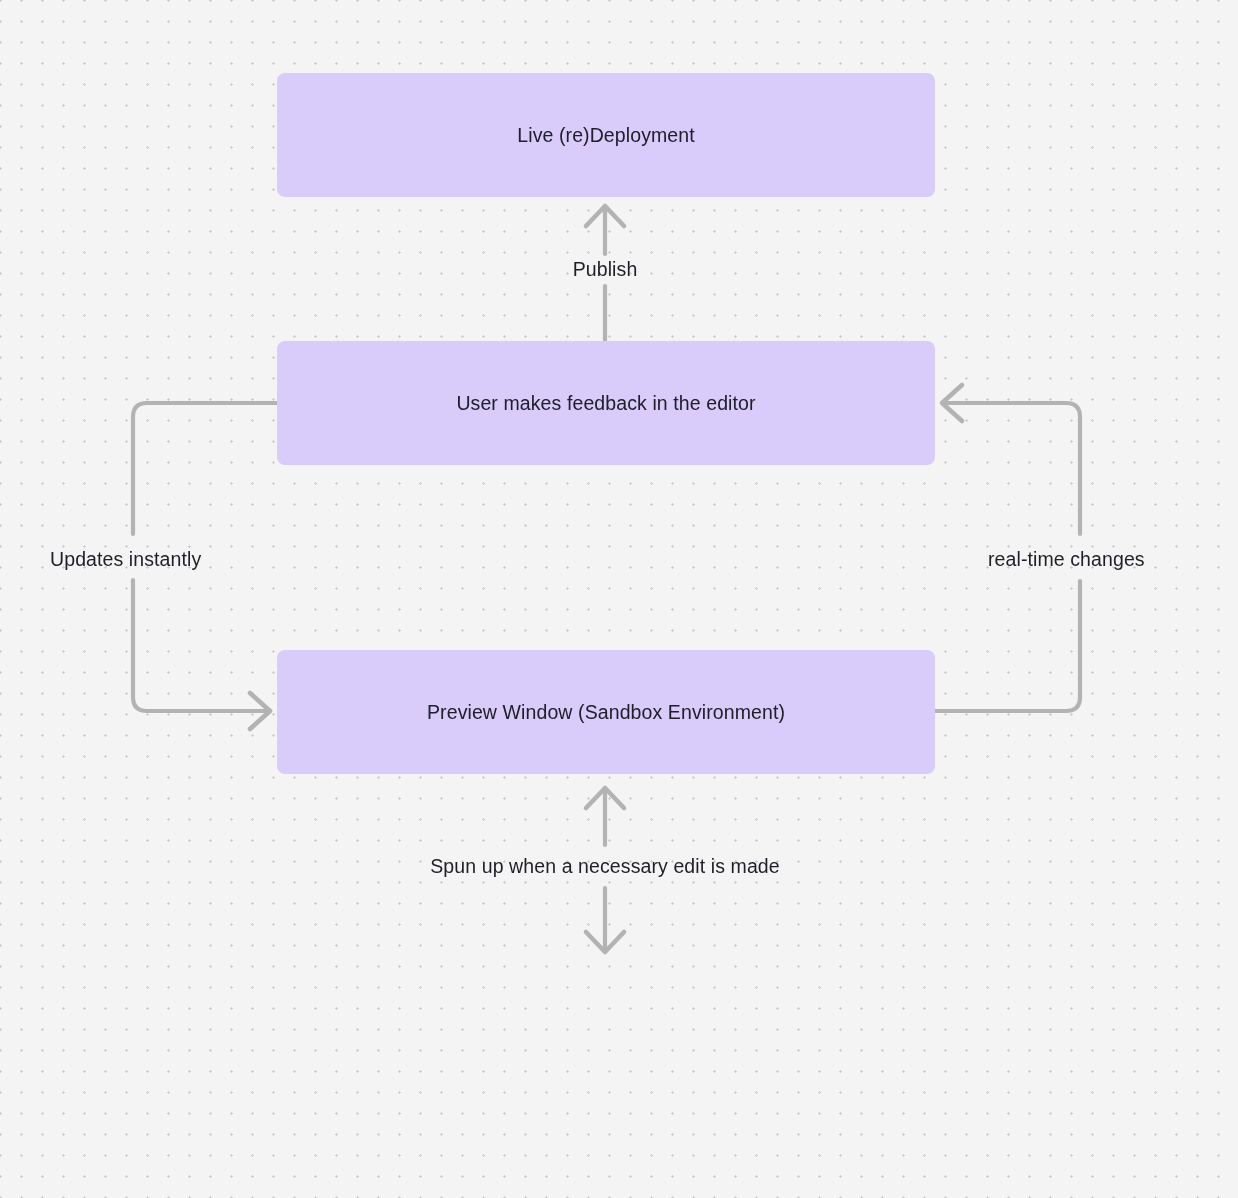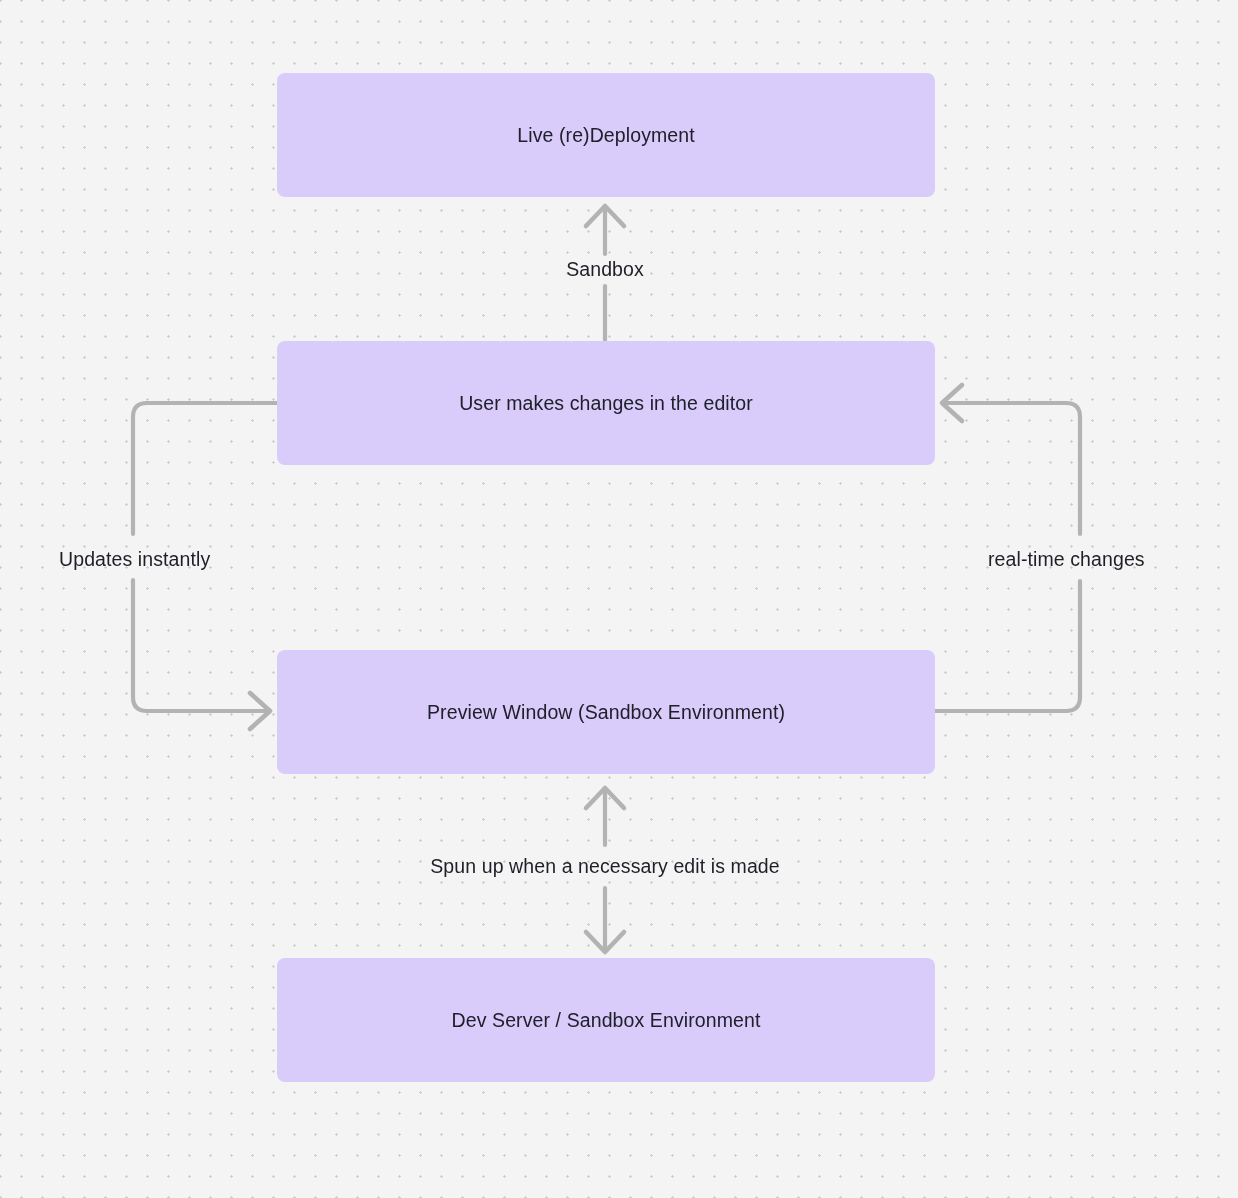--- a/index.html
+++ b/index.html
@@ -70,32 +70,29 @@
       <path class="edge-path" d="M 605 888 L 605 950"></path>
       <path class="edge-head" d="M 586 932 L 605 952 L 624 932"></path>
     </g>
   </svg>
 
   <div class="node" style="left:277px;top:73px;width:658px;height:124px;">
     <span>Live (re)Deployment</span>
   </div>
 
   <div class="node" style="left:277px;top:341px;width:658px;height:124px;">
-    <span>User makes changes in the editor</span>
+    <span>User makes feedback in the editor</span>
   </div>
 
   <div class="node" style="left:277px;top:650px;width:658px;height:124px;text-align:right;">
     <span>Preview Window (Sandbox Environment)</span>
   </div>
 
-  <div class="node" style="left:277px;top:958px;width:658px;height:124px;">
-    <span>Dev Server / Sandbox Environment</span>
-  </div>
 
-  <div class="edge-label lbl-center" style="left:605px;top:270px;">Sandbox</div>
+  <div class="edge-label lbl-center" style="left:605px;top:270px;">Publish</div>
 
-  <div class="edge-label" style="left:59px;top:550px;">Updates instantly</div>
+  <div class="edge-label" style="left:50px;top:550px;">Updates instantly</div>
 
   <div class="edge-label" style="left:988px;top:550px;">real-time changes</div>
 
   <div class="edge-label lbl-center" style="left:605px;top:867px;">Spun up when a necessary edit is made</div>
 
 </div>
 
 </body></html>

